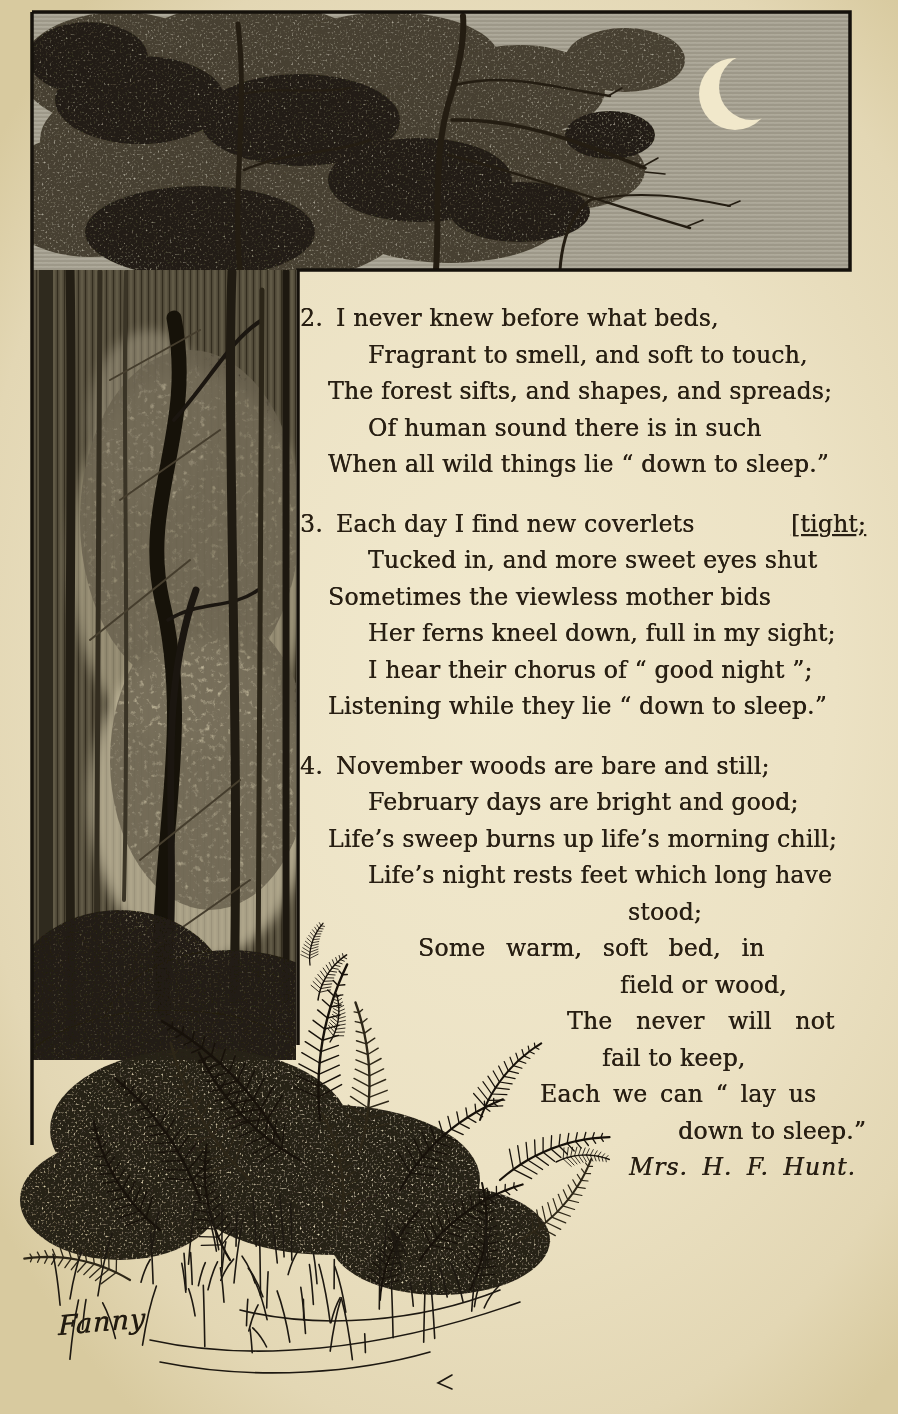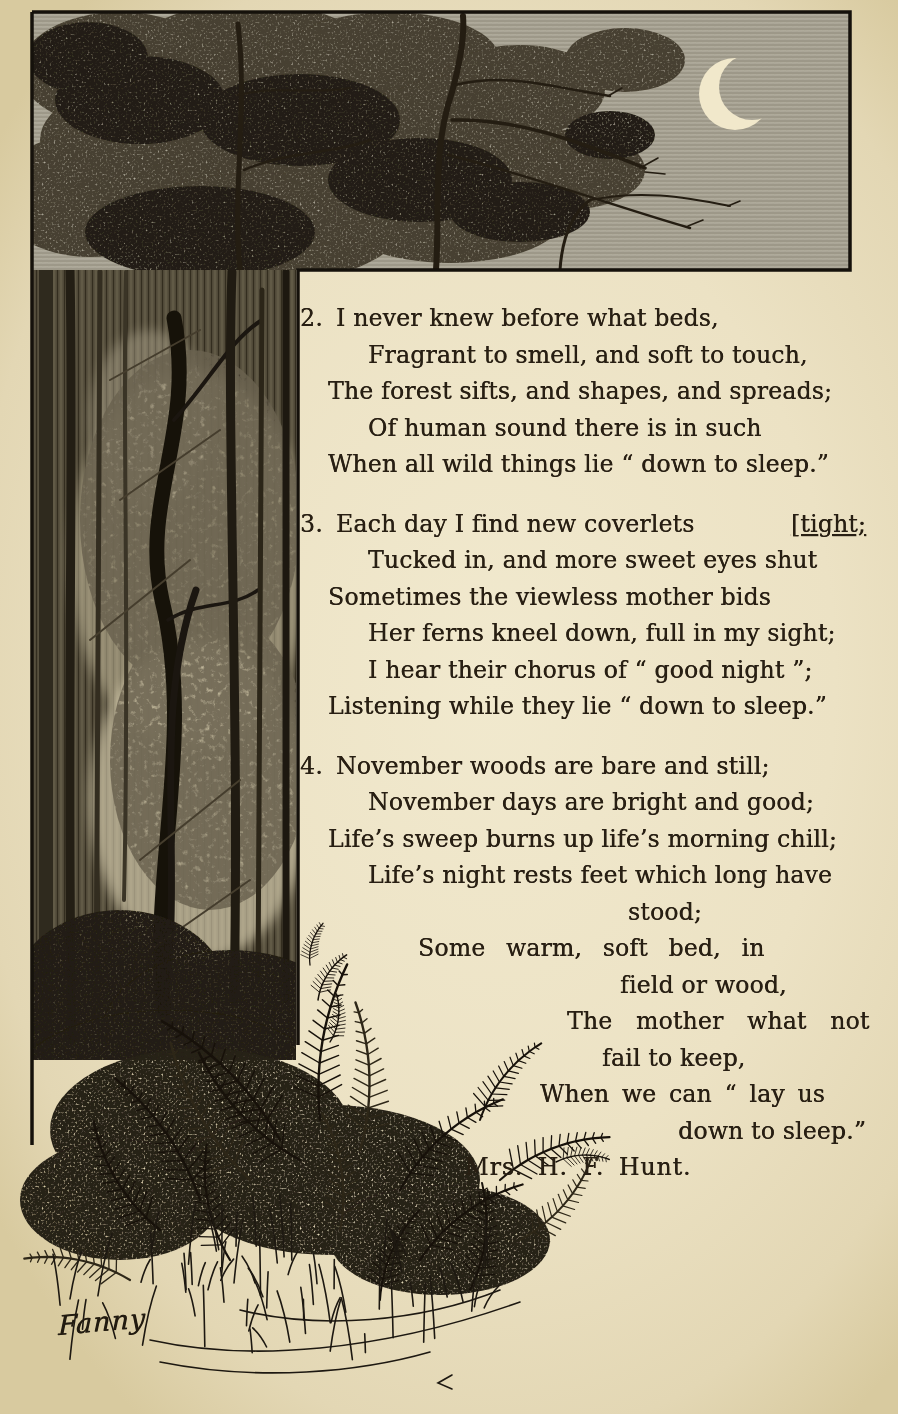--- a/index.html
+++ b/index.html
@@ -26,21 +26,21 @@
   .note{flex:0 0 auto;text-decoration:underline;}
   .ind-a{margin-left:28px;}
   .ind-b{margin-left:68px;}
   .t-stood{margin-left:328px;}
   .t-some{margin-left:118px;word-spacing:13px;}
   .t-field{margin-left:320px;}
   .t-mother{margin-left:267px;word-spacing:16px;}
   .t-fail{margin-left:302px;}
   .t-where{margin-left:240px;word-spacing:5px;}
   .t-down{margin-left:302px;text-align:right;}
-  .attrib{text-align:center;padding-right:10px;letter-spacing:1px;word-spacing:6px;}
+  .attrib{text-align:right;padding-right:10px;font-style:italic;letter-spacing:1px;word-spacing:6px;}
   .signature{
     position:absolute;left:58px;top:1306px;z-index:3;
     font-style:italic;font-size:27px;color:#221b10;
     transform:rotate(-5deg) skewX(-6deg);
     letter-spacing:1px;
     text-shadow:0.5px 0.3px 0 currentColor;
   }
 </style>
 </head>
 <body>
@@ -795,28 +795,28 @@
       <div class="line ind-b">Her ferns kneel down, full in my sight;</div>
       <div class="line ind-b">I hear their chorus of “ good night ”;</div>
       <div class="line ind-a">Listening while they lie “ down to sleep.”</div>
     </div>
 
     <div class="stanza">
       <div class="line first">
         <span class="num">4.</span>
         <span class="grow">November woods are bare and still;</span>
       </div>
-      <div class="line ind-b">November days are bright and good;</div>
+      <div class="line ind-b">February days are bright and good;</div>
       <div class="line ind-a">Life’s sweep burns up life’s morning chill;</div>
       <div class="line ind-b">Life’s night rests feet which long have</div>
       <div class="line t-stood">stood;</div>
       <div class="line t-some">Some warm, soft bed, in</div>
       <div class="line t-field">field or wood,</div>
-      <div class="line t-mother">The mother what not</div>
+      <div class="line t-mother">The never will not</div>
       <div class="line t-fail">fail to keep,</div>
-      <div class="line t-where">When we can “ lay us</div>
+      <div class="line t-where">Each we can “ lay us</div>
       <div class="line t-down">down to sleep.”</div>
       <div class="line attrib">Mrs. H. F. Hunt.</div>
     </div>
   </div>
 
   <div class="signature">Fanny</div>
 </div>
 
 </body></html>

